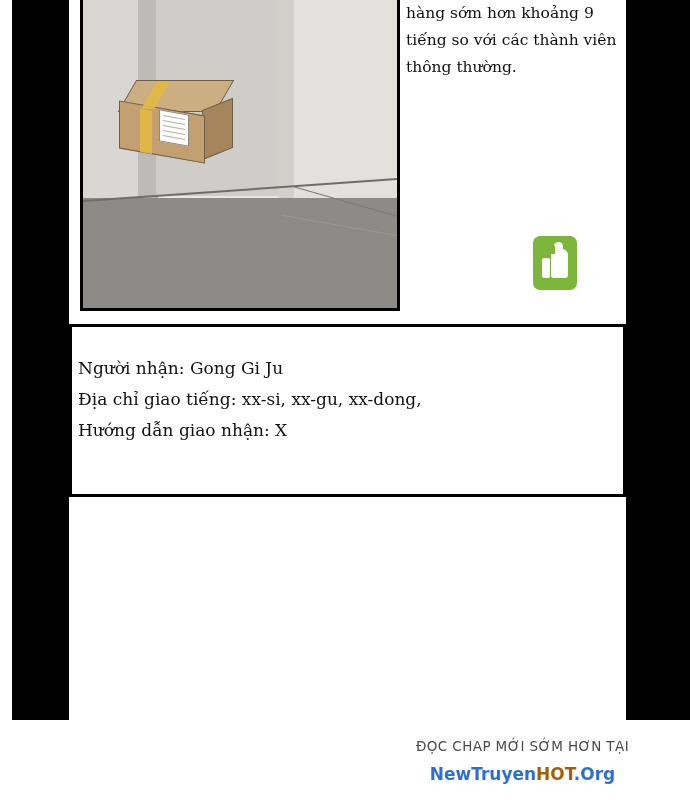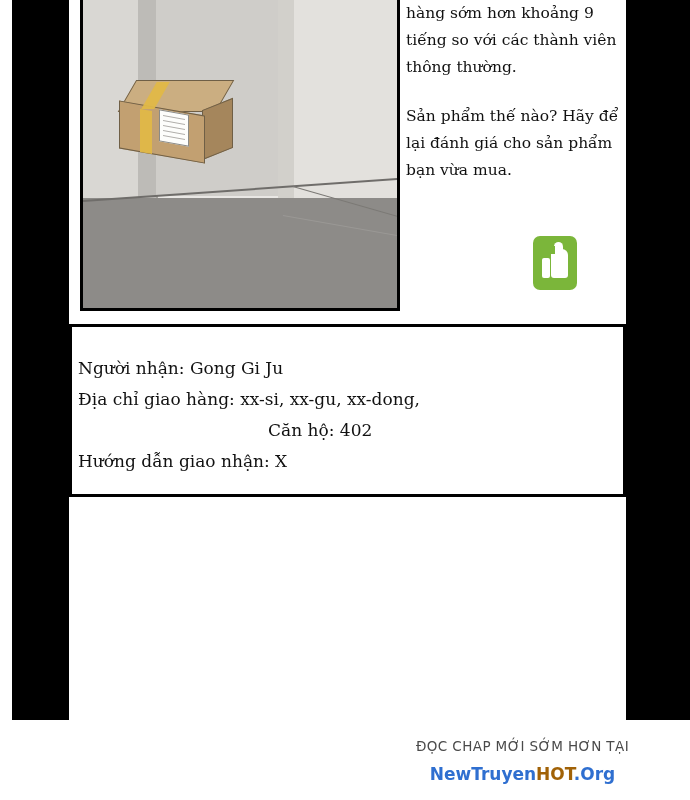--- a/index.html
+++ b/index.html
@@ -342,37 +342,35 @@
           <i></i>
           <i></i>
           <i></i>
           <i></i>
       </div>
     </div>
   </div>
 
   <div class="narration">
     <p>hàng sớm hơn khoảng 9 tiếng so với các thành viên thông thường.</p>
-    <p>Sản phẩm thế nào? Hãy để lại đánh giá cho sản phẩm bạn vừa mua.</p>
   </div>
 
   <div class="thumb-icon">
     <div class="thumb-shape">
       <div class="thumbup"></div>
       <div class="hand"></div>
       <div class="cut"></div>
       <div class="pad"></div>
     </div>
   </div>
 
   <div class="info-box">
     <div class="info-lines">
       <div class="line">Người nhận: Gong Gi Ju</div>
-      <div class="line">Địa chỉ giao hàng: xx-si, xx-gu, xx-dong,</div>
-      <div class="line indent">Căn hộ: 402</div>
+      <div class="line">Địa chỉ giao tiếng: xx-si, xx-gu, xx-dong,</div>
       <div class="line">Hướng dẫn giao nhận: X</div>
     </div>
   </div>
 
 </div>
 
 <div class="footer">
   <div class="f-left"></div>
   <div class="footer-inner">
     <div class="f-top">ĐỌC CHAP MỚI SỚM HƠN TẠI</div>

